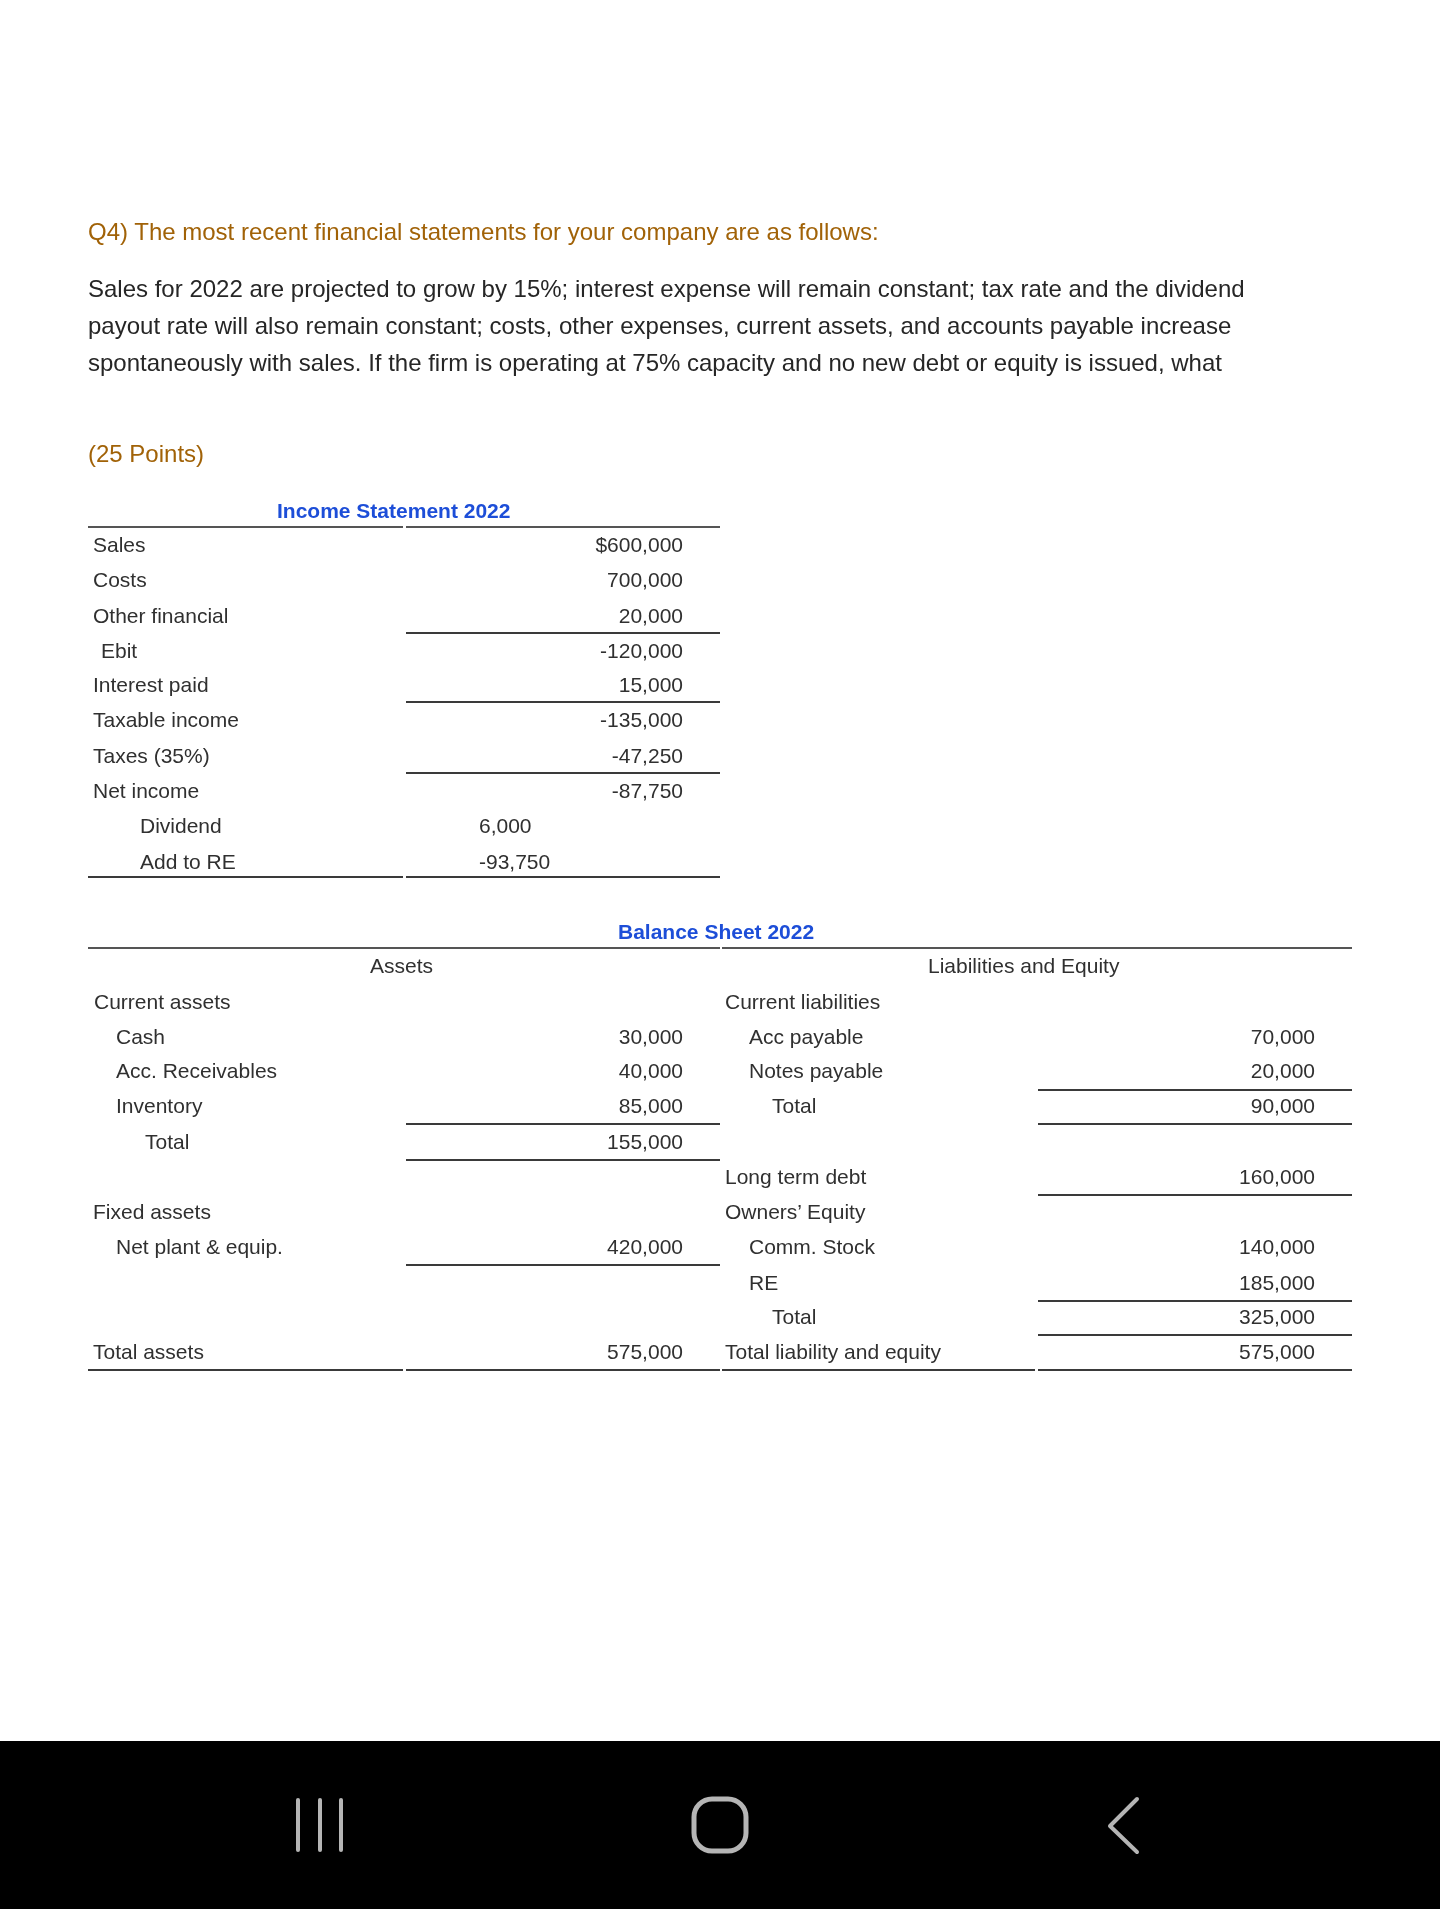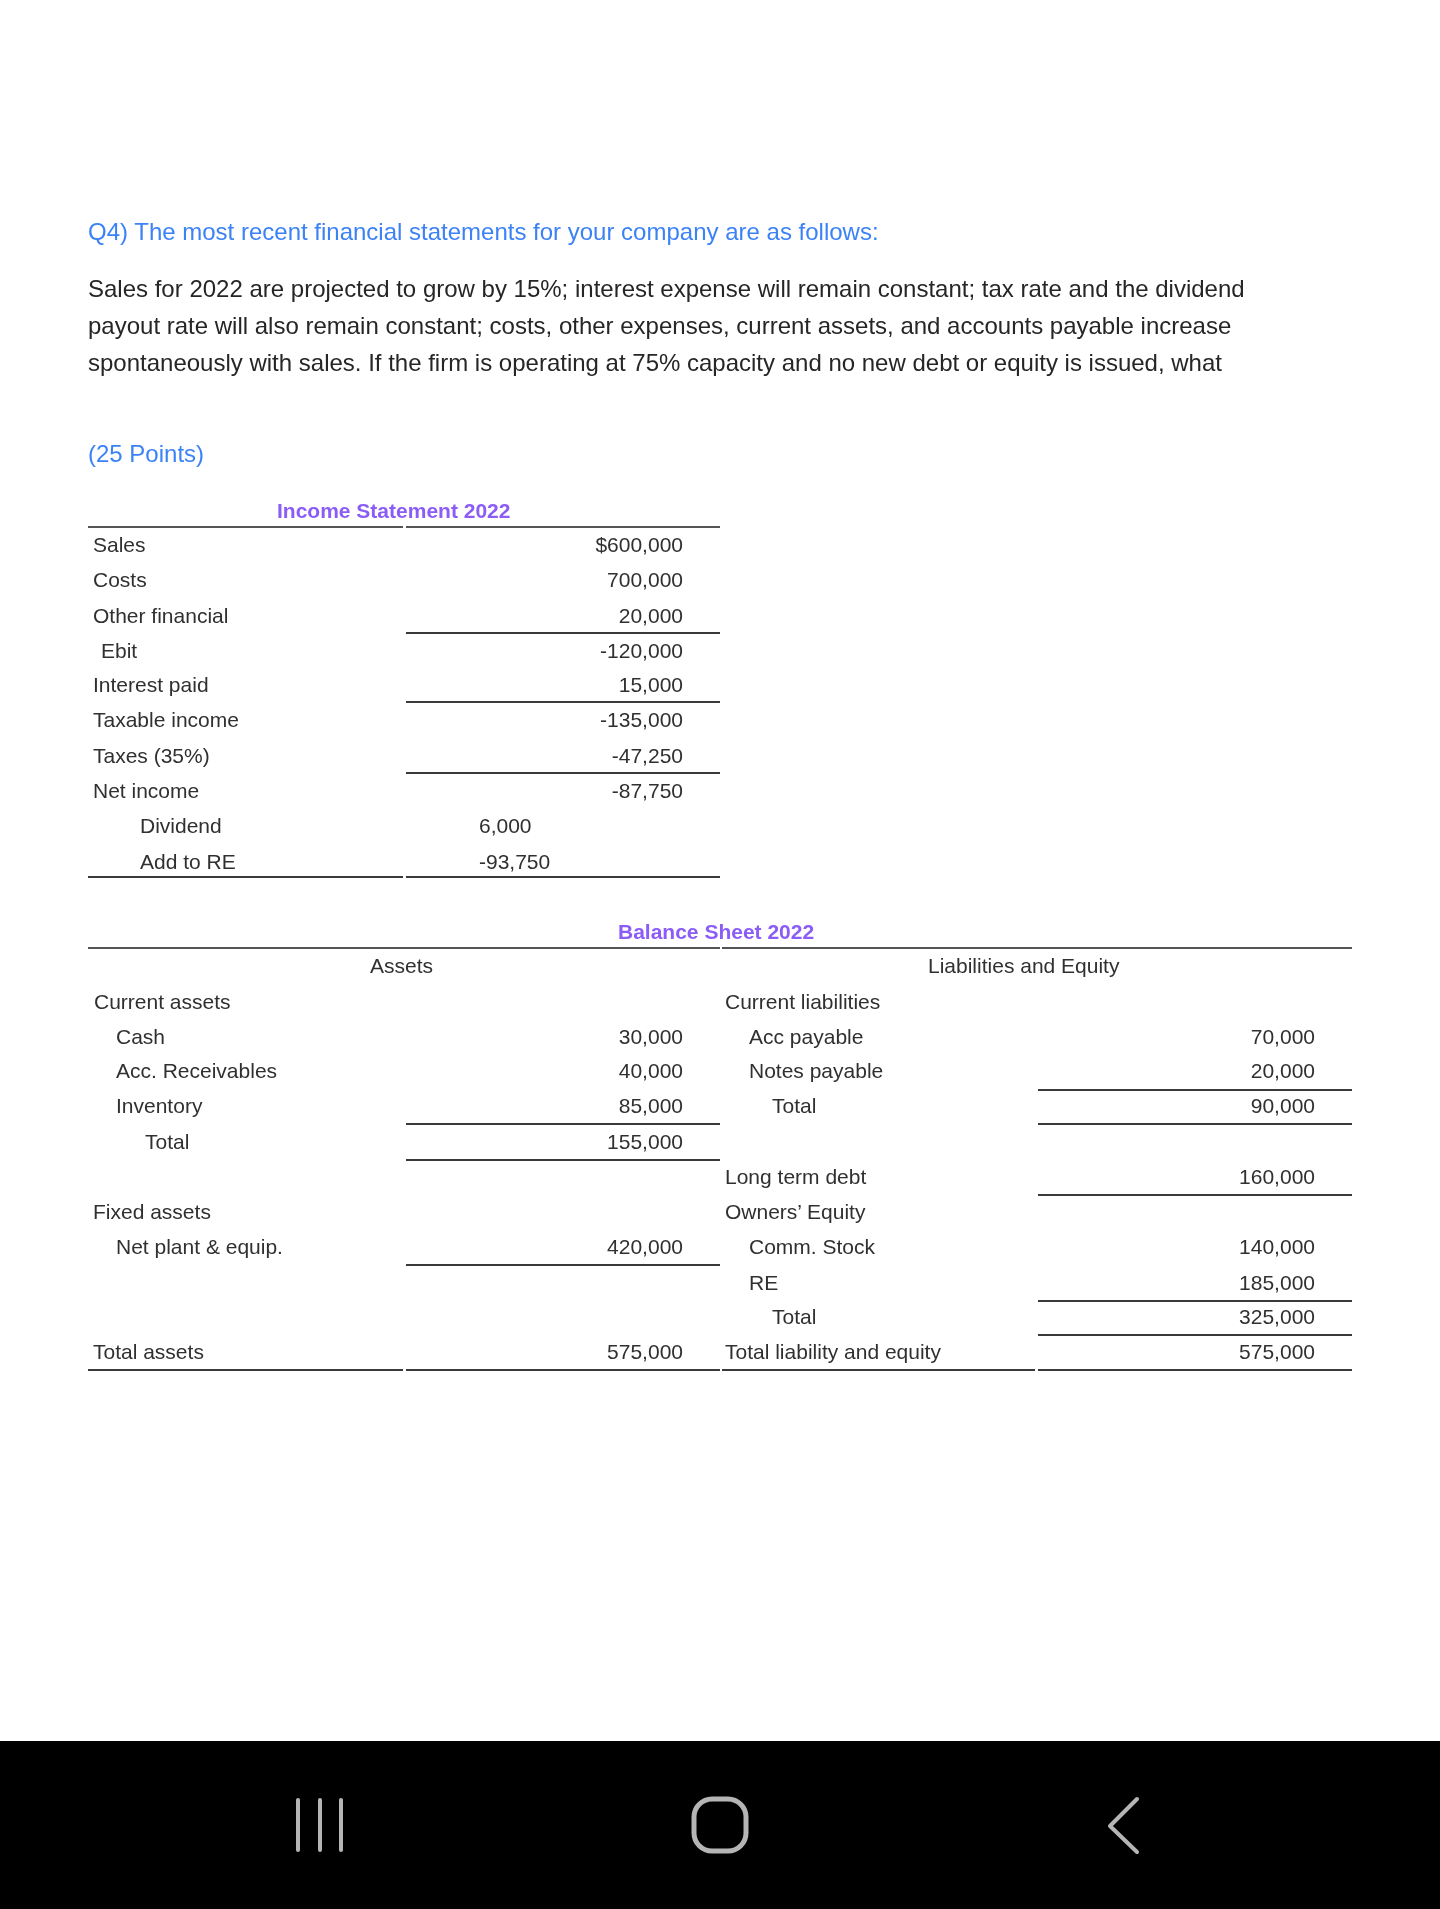--- a/index.html
+++ b/index.html
@@ -2,26 +2,26 @@
 <html><head>
 <meta charset="utf-8">
 <style>
   html, body { margin: 0; padding: 0; }
   body {
     width: 1440px; height: 1909px; position: relative; overflow: hidden;
     background: #ffffff; color: #262626;
     font-family: "Liberation Sans", "DejaVu Sans", sans-serif;
   }
   .abs { position: absolute; white-space: nowrap; }
-  .q { font-size: 24px; left: 88px; color: #3b82f6; }
+  .q { font-size: 24px; left: 88px; color: #a16207; }
   .para { position: absolute; left: 88px; width: 1300px; font-size: 24px; line-height: 37px; color: #262626; white-space: normal; }
   .para span { display: block; white-space: nowrap; }
   .cell { position: absolute; font-size: 21px; line-height: 26px; color: #303030; white-space: nowrap; transform: translateY(-13px); }
   .num { text-align: right; }
-  .bold { font-weight: bold; color: #8b5cf6; }
+  .bold { font-weight: bold; color: #1d4ed8; }
   .hline { position: absolute; height: 2px; background: #555; }
   .hline.dark { background: #3a3a3a; }
   .navbar { position: absolute; left: 0; top: 1741px; width: 1440px; height: 168px; background: #000; }
   .nav-btn { position: absolute; cursor: pointer; }
 </style>
 </head>
 <body>
 
 <div class="abs q" style="top:218px;">Q4) The most recent financial statements for your company are as follows:</div>
 <div class="para" style="top:270px;">

